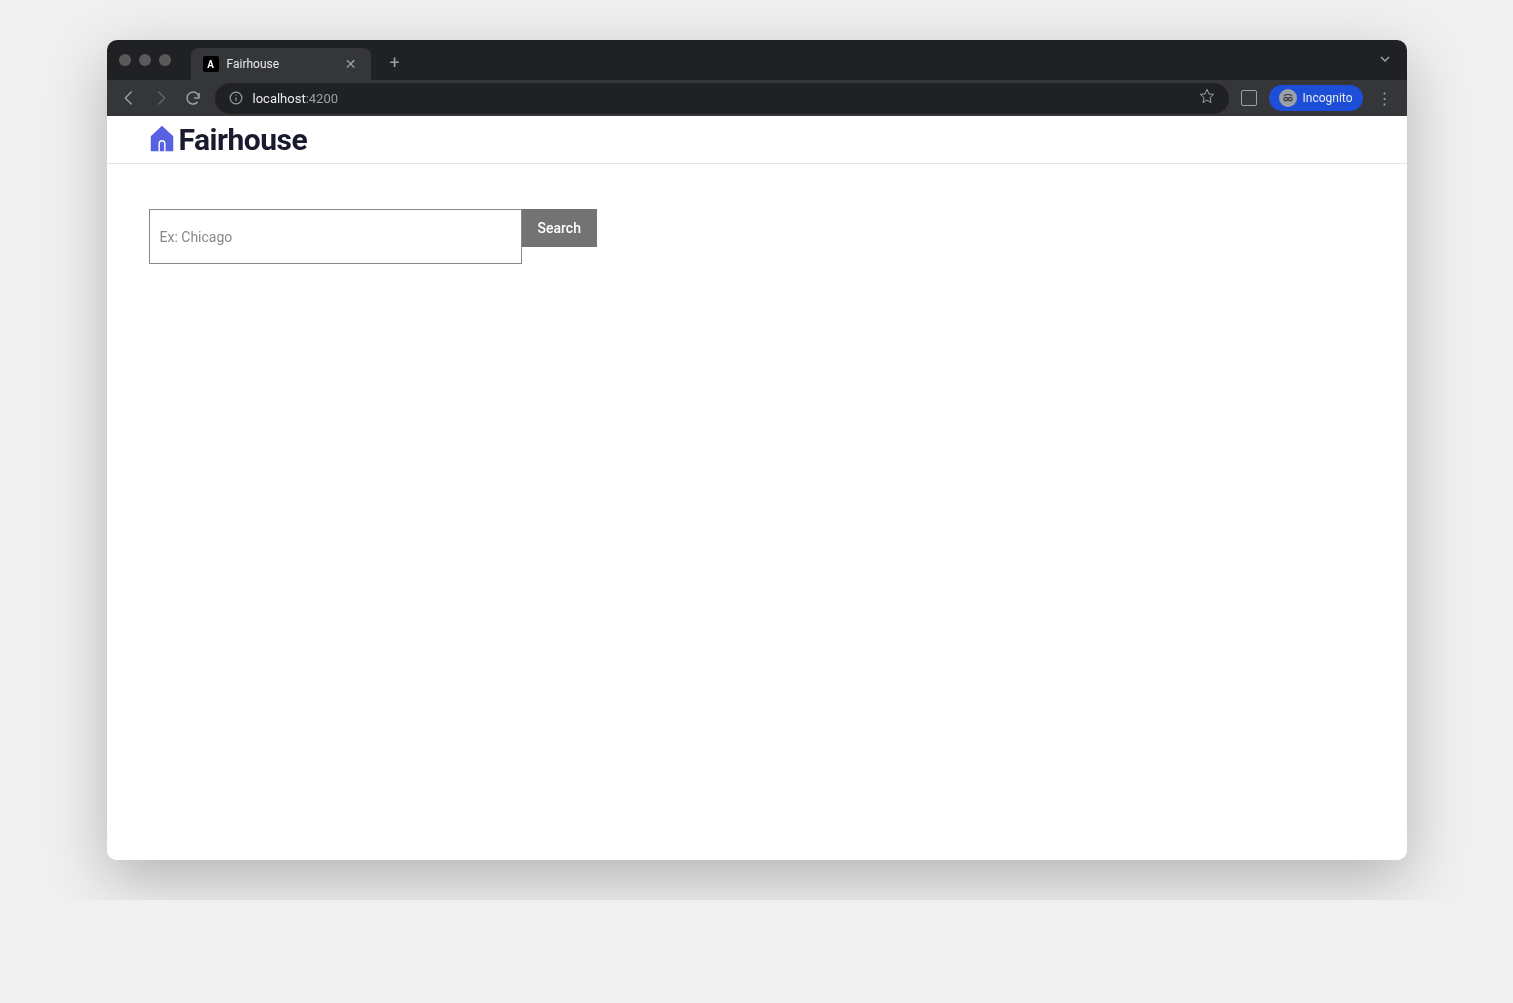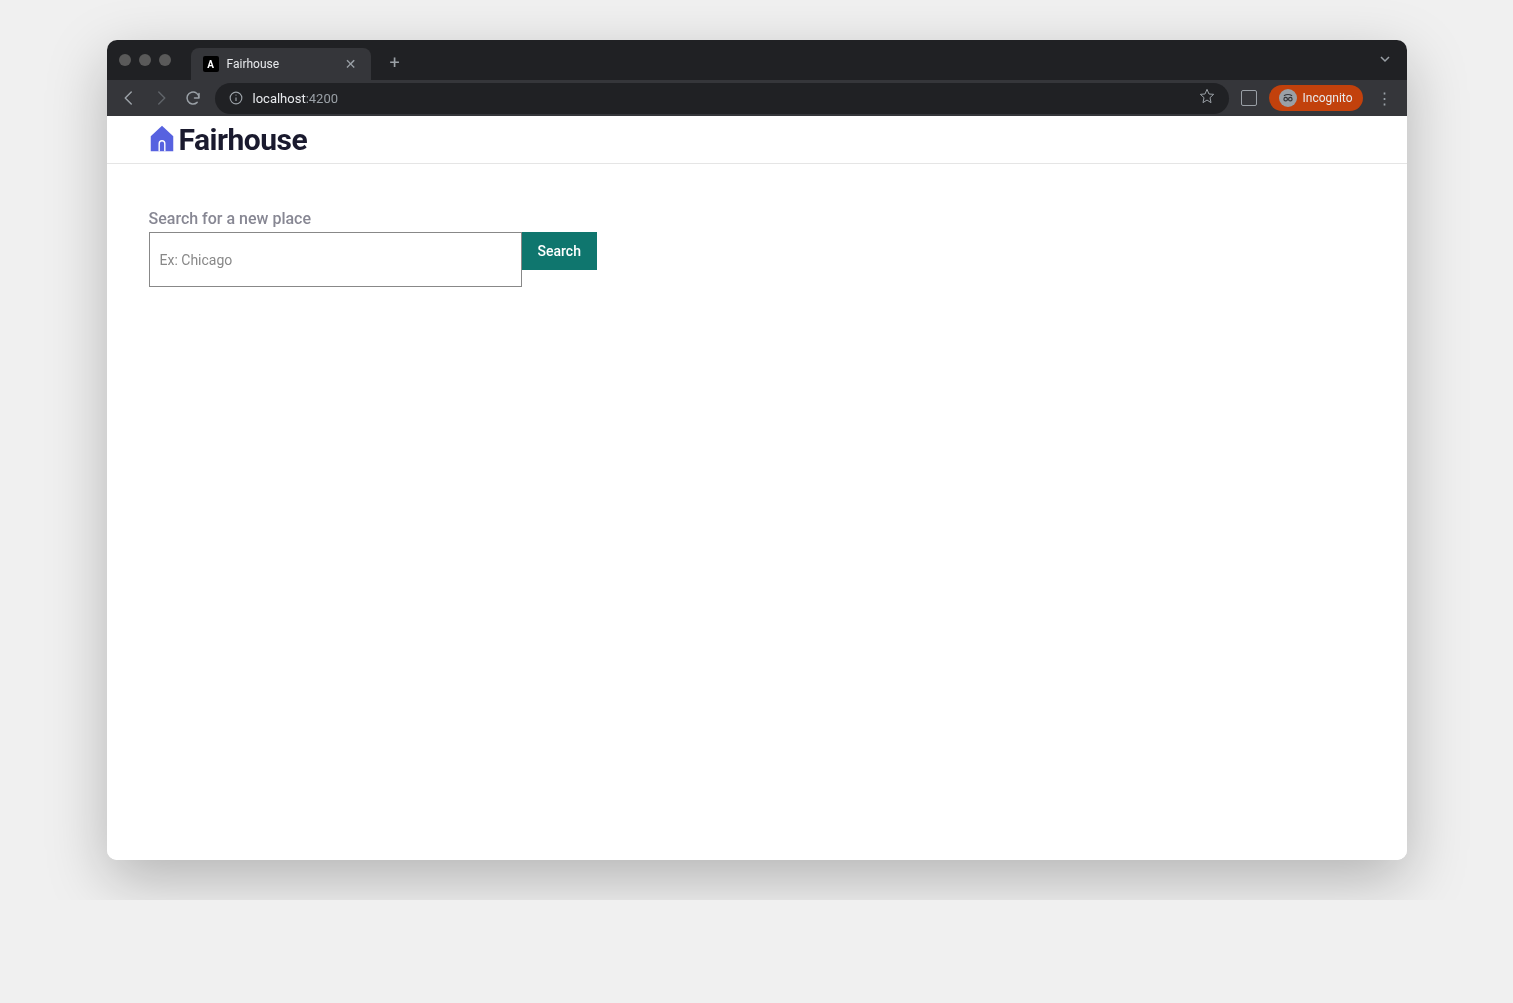--- a/index.html
+++ b/index.html
@@ -151,21 +151,21 @@
     }
     .right-controls {
       display: flex;
       align-items: center;
       gap: 12px;
     }
     .incognito-badge {
       display: flex;
       align-items: center;
       gap: 6px;
-      background: #c2410c;
+      background: #1d4ed8;
       border-radius: 14px;
       padding: 4px 10px;
     }
     .incognito-icon {
       width: 18px;
       height: 18px;
       background: #9aa0a6;
       border-radius: 50%;
       display: flex;
       align-items: center;
@@ -237,21 +237,21 @@
       color: #333;
       outline: none;
       font-family: inherit;
     }
     .search-input::placeholder {
       color: #888;
     }
     .search-button {
       height: 38px;
       padding: 0 16px;
-      background: #0f766e;
+      background: #737373;
       color: #fff;
       border: none;
       font-size: 14px;
       font-weight: 500;
       cursor: pointer;
       font-family: inherit;
     }
   </style>
 </head>
 <body>
@@ -334,20 +334,19 @@
           <svg class="house-icon" viewBox="0 0 32 32">
             <path d="M4 14 L16 3 L28 14 L28 30 L4 30 Z" fill="#5762e0"></path>
             <path d="M13 30 L13 22 Q13 19 16 19 Q19 19 19 22 L19 30" fill="none" stroke="#fff" stroke-width="1.5"></path>
           </svg>
         </span>
         <span class="brand-name">Fairhouse</span>
       </div>
     </div>
 
     <div class="search-section">
-      <div class="search-label">Search for a new place</div>
       <div class="search-row">
         <input class="search-input" type="text" placeholder="Ex: Chicago" value="" style="">
         <button class="search-button">Search</button>
       </div>
     </div>
   </div>
 </div>
 
 </body></html>

